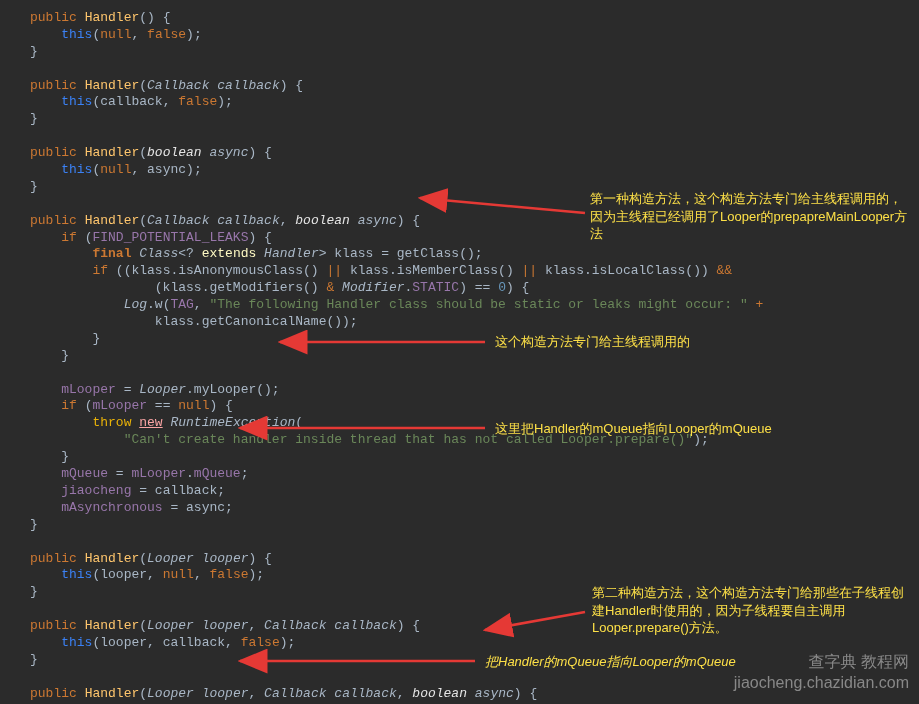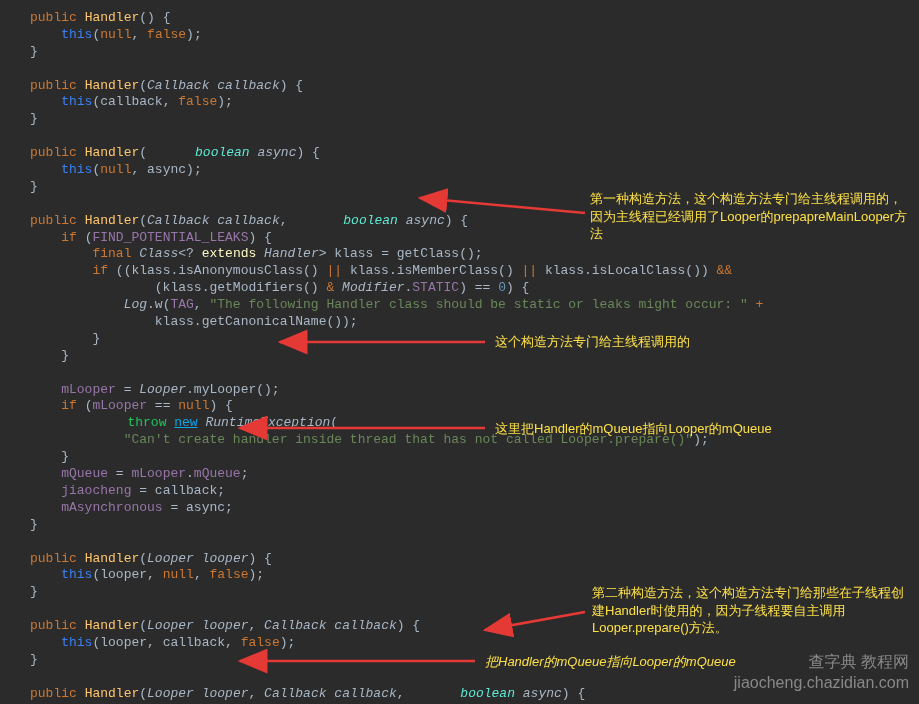--- a/index.html
+++ b/index.html
@@ -14,25 +14,25 @@
   overflow: hidden;
   position: relative;
 }
 .code-area {
   padding: 10px 0 10px 30px;
   white-space: pre;
 }
 .kw-public { color: #cc7832; }
 .kw-this { color: #3b82f6; text-align: center; }
 .kw-if { color: #cc7832; }
-.kw-throw { color: #22c55e; margin-left: 35px; }
-.kw-new { color: #0ea5e9; text-decoration: underline; }
-.kw-final { color: #cc7832; }
+.kw-throw { color: #eab308; }
+.kw-new { color: #fca5a5; text-decoration: underline; }
+.kw-final { color: #cc7832; font-weight: bold; }
 .kw-extends { color: #fef9c3; }
-.kw-boolean { color: #5eead4; font-style: italic; margin-left: 48px; }
+.kw-boolean { color: #e5e5e5; font-style: italic; }
 .kw-null { color: #cc7832; }
 .kw-false { color: #cc7832; }
 .method-def { color: #ffc66d; }
 .type { color: #a9b7c6; font-style: italic; }
 .param { color: #a9b7c6; font-style: italic; }
 .field { color: #9876aa; }
 .string { color: #6a8759; }
 .number { color: #6897bb; }
 .punct { color: #a9b7c6; }
 .constant { color: #9876aa; }

